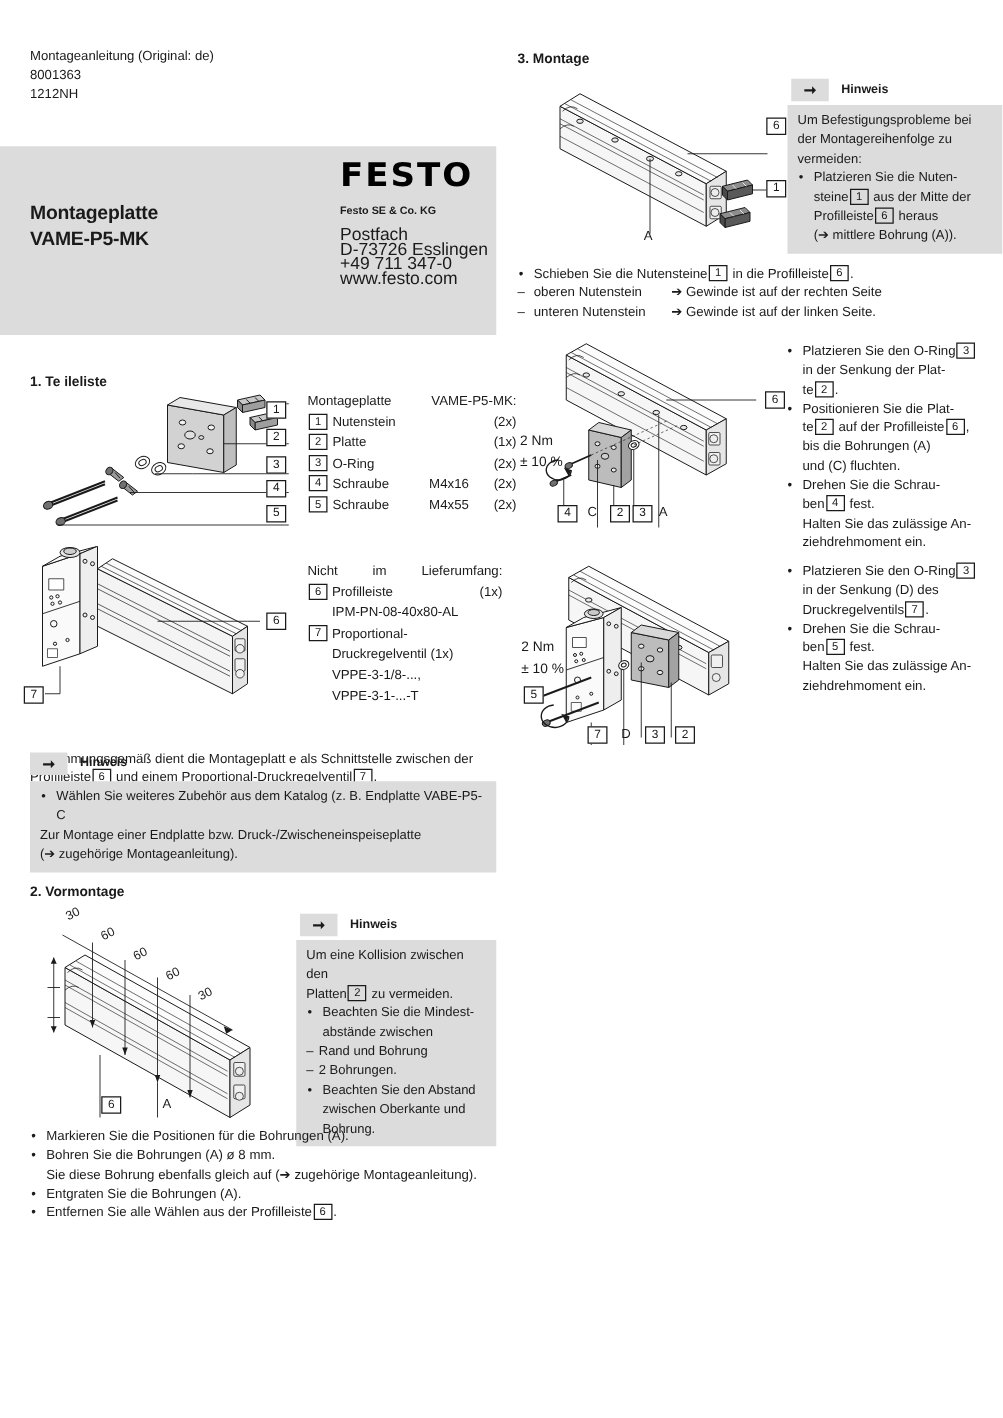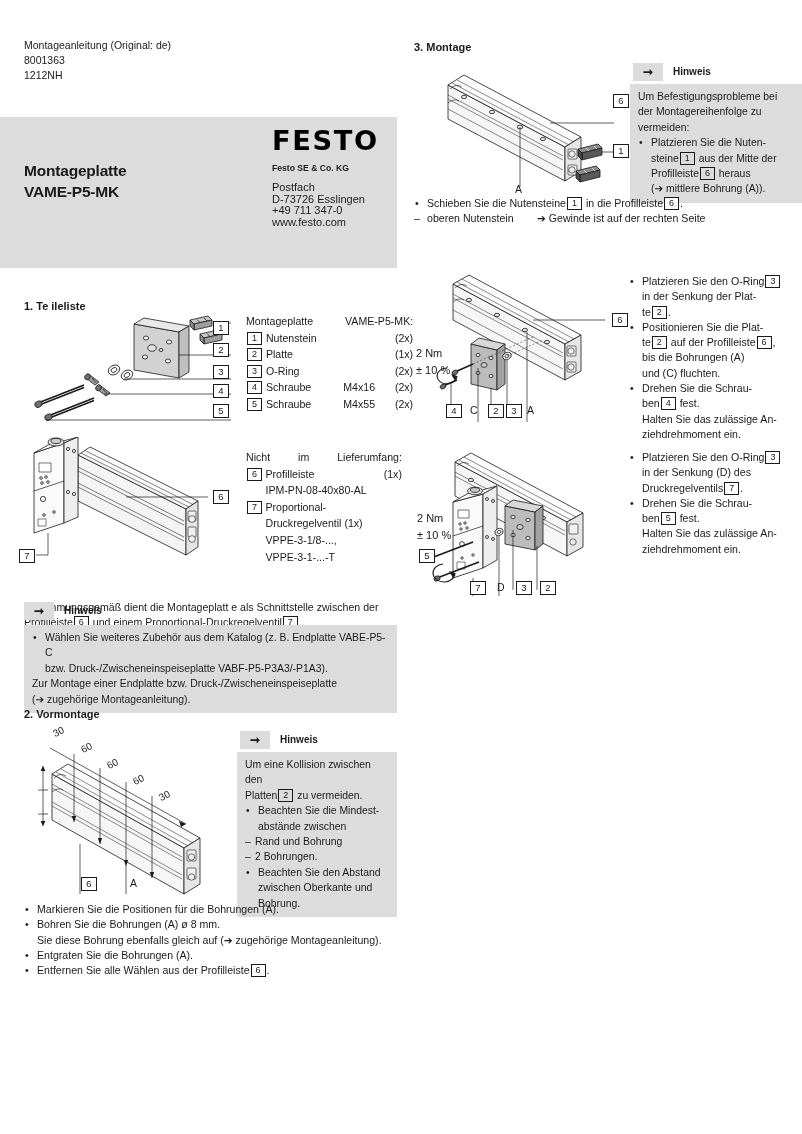--- a/index.html
+++ b/index.html
@@ -21,21 +21,21 @@
   
   .docmeta{position:absolute;left:24px;top:38px;font-size:10.5px;line-height:15px;color:#1a1a1a;}
   .docmeta div{white-space:nowrap;}
 
   
   .hdr-band{position:absolute;left:0;top:117px;width:397px;height:151px;background:#dcdcdc;}
   .hdr-title{position:absolute;left:24px;top:160px;font-size:15.5px;font-weight:bold;line-height:21px;letter-spacing:-0.2px;}
   .festo-logo{position:absolute;left:272px;top:126px;font-size:26px;font-weight:bold;letter-spacing:1.5px;color:#000;
                font-family:"DejaVu Sans", sans-serif;transform:scaleX(1.05);transform-origin:left center;}
   .co-name{position:absolute;left:272px;top:162px;font-size:8.6px;font-weight:bold;line-height:12px;}
-  .co-addr{position:absolute;left:272px;top:182px;font-size:11px;line-height:11.6px;color:#1a1a1a;}
+  .co-addr{position:absolute;left:272px;top:182px;font-size:14px;line-height:11.6px;color:#1a1a1a;}
 
   
   .sec-h{font-size:11px;font-weight:bold;}
 
   
   .txt{font-size:10.6px;line-height:15.2px;margin-top:34px;}
 
   
   .ref{
     display:inline-block;border:1px solid #1a1a1a;
@@ -328,21 +328,20 @@
         <span>Profilleiste</span><span class="ref">6</span>
         <span>und einem Proportional-Druckregelventil</span><span class="ref">7</span><span>.</span>
       </div>
     </div>
 
     <div class="hinweis" style="position:absolute;left:24px;top:602px;width:370px;">
       <span class="arrowbox">➞</span><span class="hw-label">Hinweis</span>
     </div>
     <div class="notebox" style="position:absolute;left:24px;top:625px;width:357px;">
       <p class="bullet"><span>Wählen Sie weiteres Zubehör aus dem Katalog (z. B. Endplatte VABE-P5-C</span></p>
-      <p class="ind">bzw. Druck-/Zwischeneinspeiseplatte VABF-P5-P3A3/-P1A3).</p>
       <p>Zur Montage einer Endplatte bzw. Druck-/Zwischeneinspeiseplatte</p>
       <p>(➔ zugehörige Montageanleitung).</p>
     </div>
 
     <div class="sec-h" style="position:absolute;left:24px;top:708px;">2. Vormontage</div>
 
     <div class="ill" style="left:34px;top:726px;">
       <svg width="200" height="172" viewBox="0 0 200 172">
         <g fill="none" stroke="#1a1a1a" stroke-width="0.8" stroke-linejoin="round">
 
@@ -503,27 +502,30 @@
         <span>steine</span><span class="ref">1</span>
         <span>aus der Mitte der</span>
       </p>
       <p class="ind">
         <span>Profilleiste</span><span class="ref">6</span>
         <span>heraus</span>
       </p>
       <p class="ind">(➔ mittlere Bohrung (A)).</p>
     </div>
 
-    <ul class="plain" style="position:absolute;left:9px;top:196px;width:386px;">
+    <ul class="plain" style="position:absolute;left:9px;top:212px;width:386px;">
       <li class="b">
         <span>Schieben Sie die Nutensteine</span><span class="ref">1</span>
         <span>in die Profilleiste</span><span class="ref">6</span><span>.</span>
       </li>
       <li class="d">
         <span style="display:inline-block;width:110px;">oberen Nutenstein</span><span>➔ Gewinde ist auf der rechten Seite</span>
+      </li>
+      <li class="d">
+        <span style="display:inline-block;width:110px;">unteren Nutenstein</span><span>➔ Gewinde ist auf der linken Seite.</span>
       </li>
     </ul>
 
     <div class="ill" style="left:10px;top:272px;">
       <svg width="210" height="160" viewBox="0 0 210 160">
         <g fill="none" stroke="#1a1a1a" stroke-width="0.8" stroke-linejoin="round">
 
           <polygon points="38,12 150,72 150,108 38,48" fill="#f6f6f6"></polygon>
           <polygon points="38,12 54,3 166,63 150,72" fill="#fcfcfc"></polygon>
           <polygon points="150,72 166,63 166,99 150,108" fill="#e6e6e6"></polygon>

